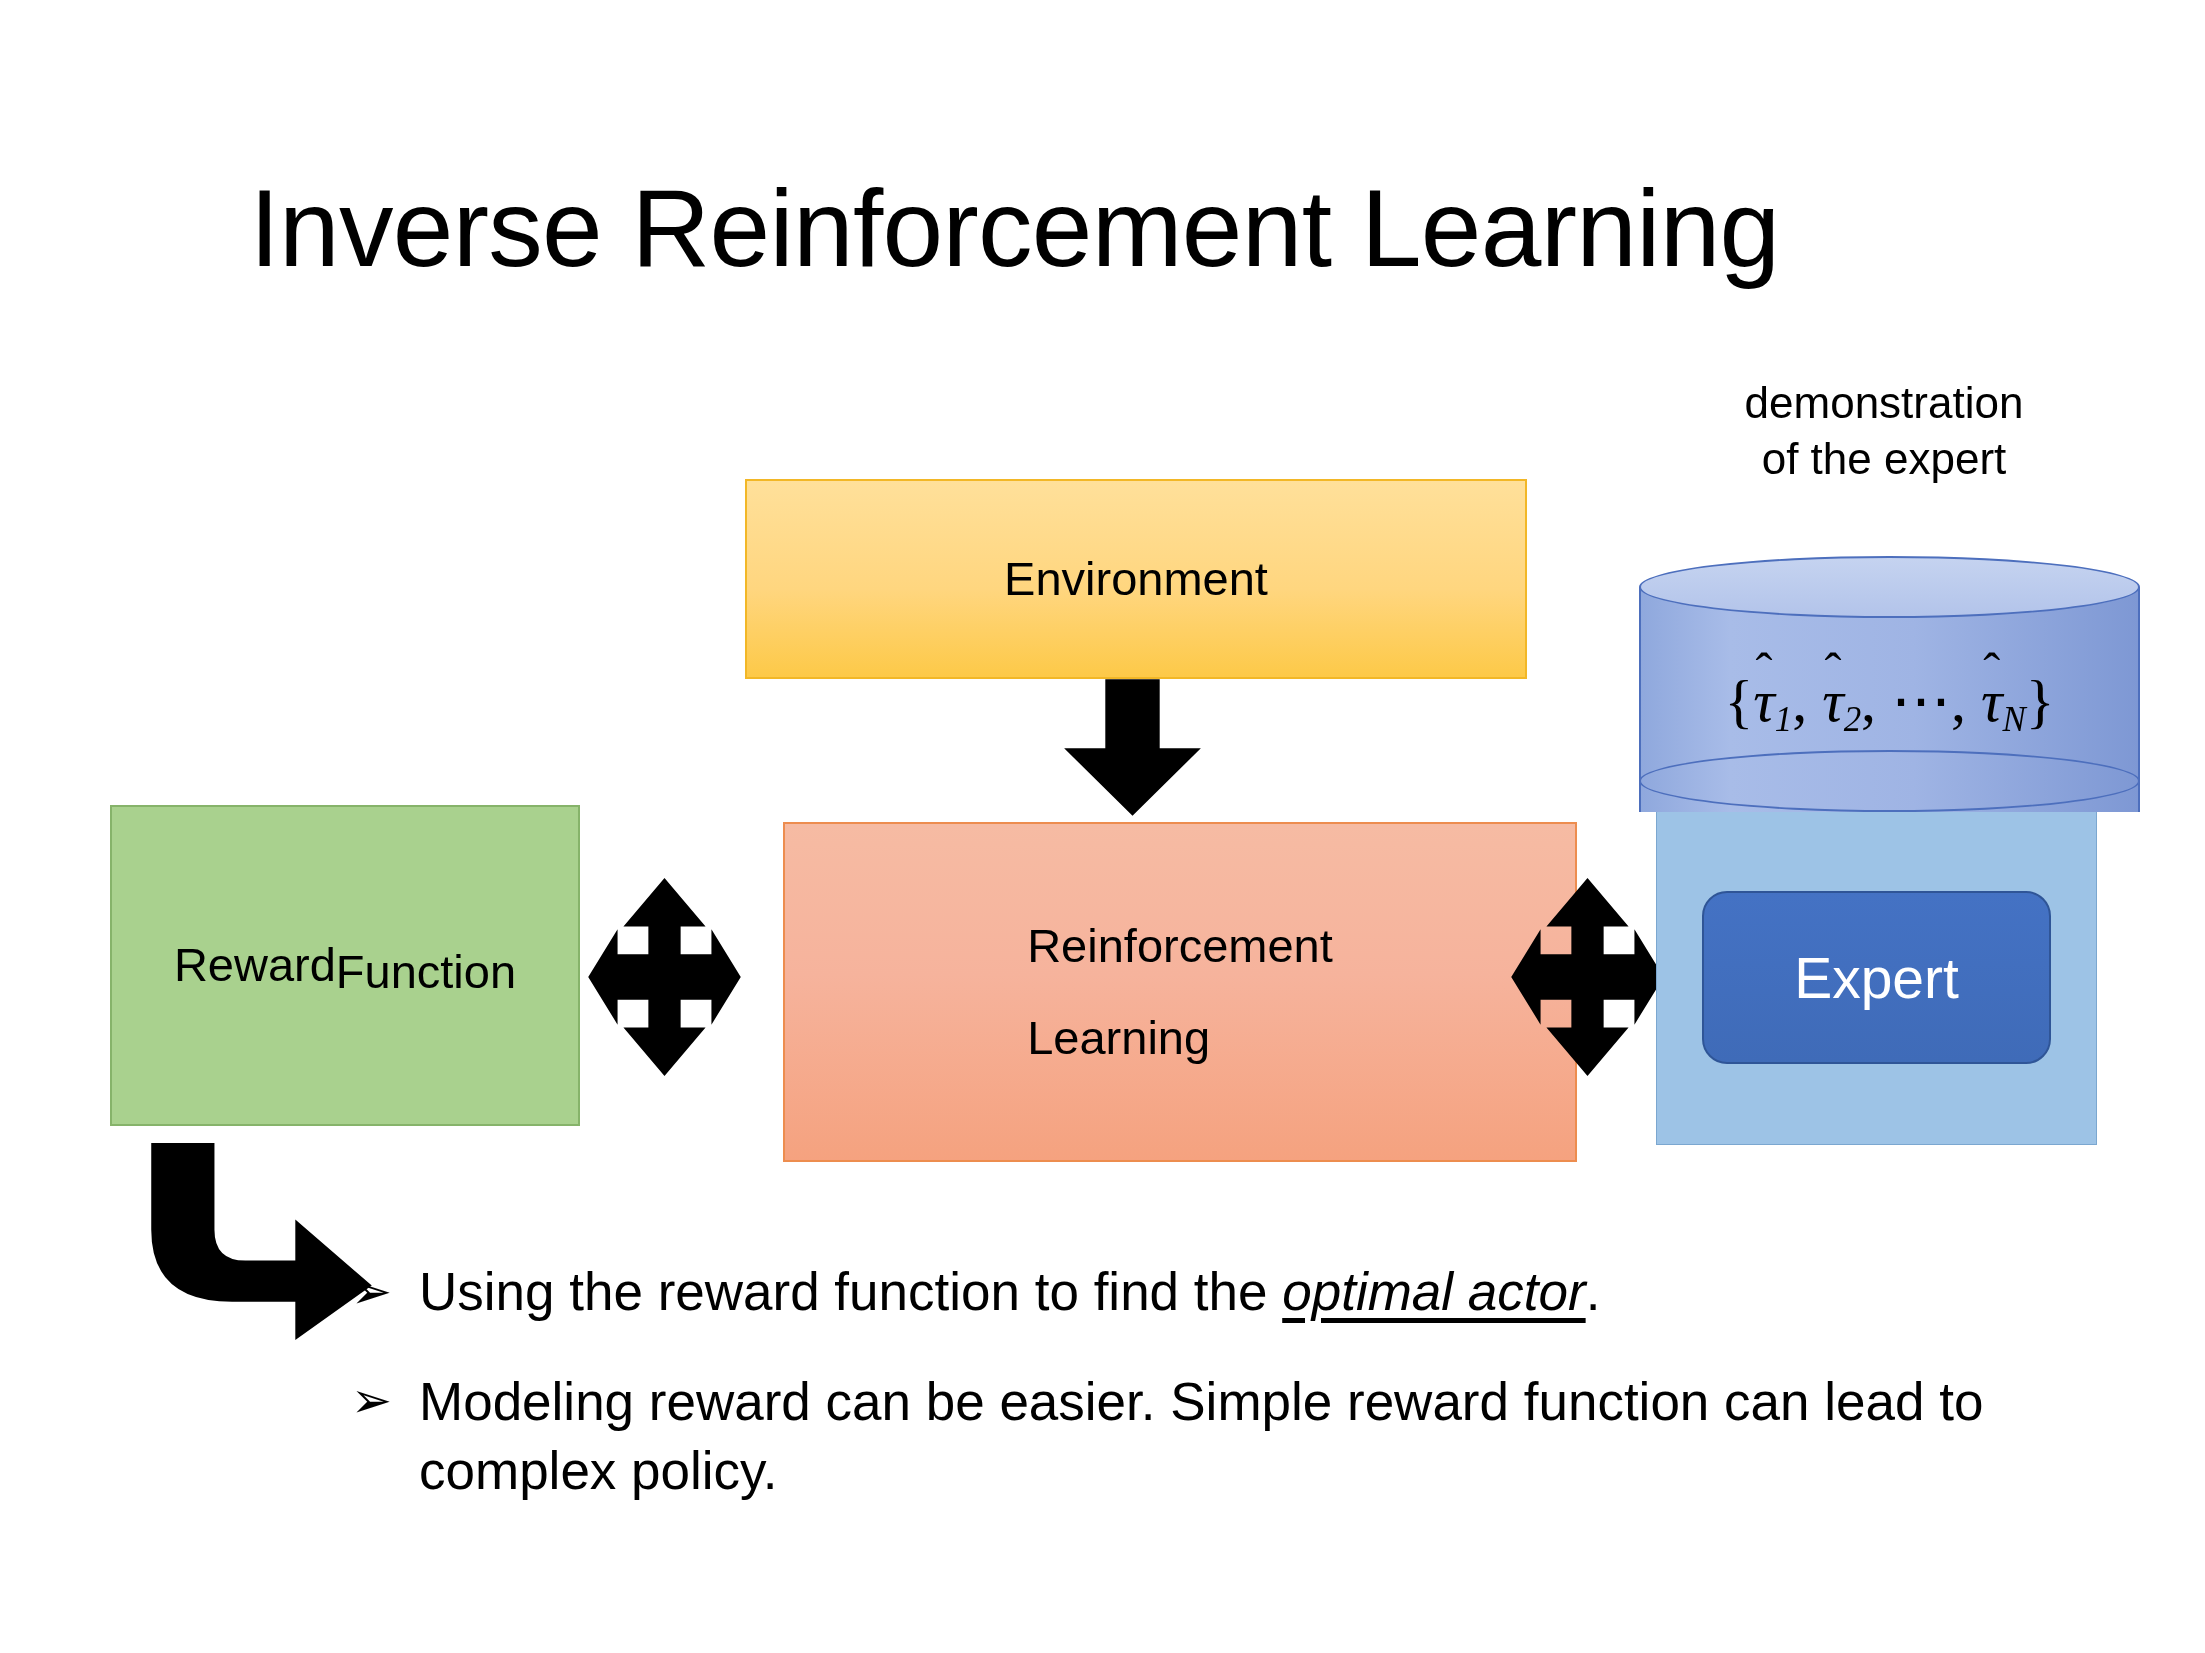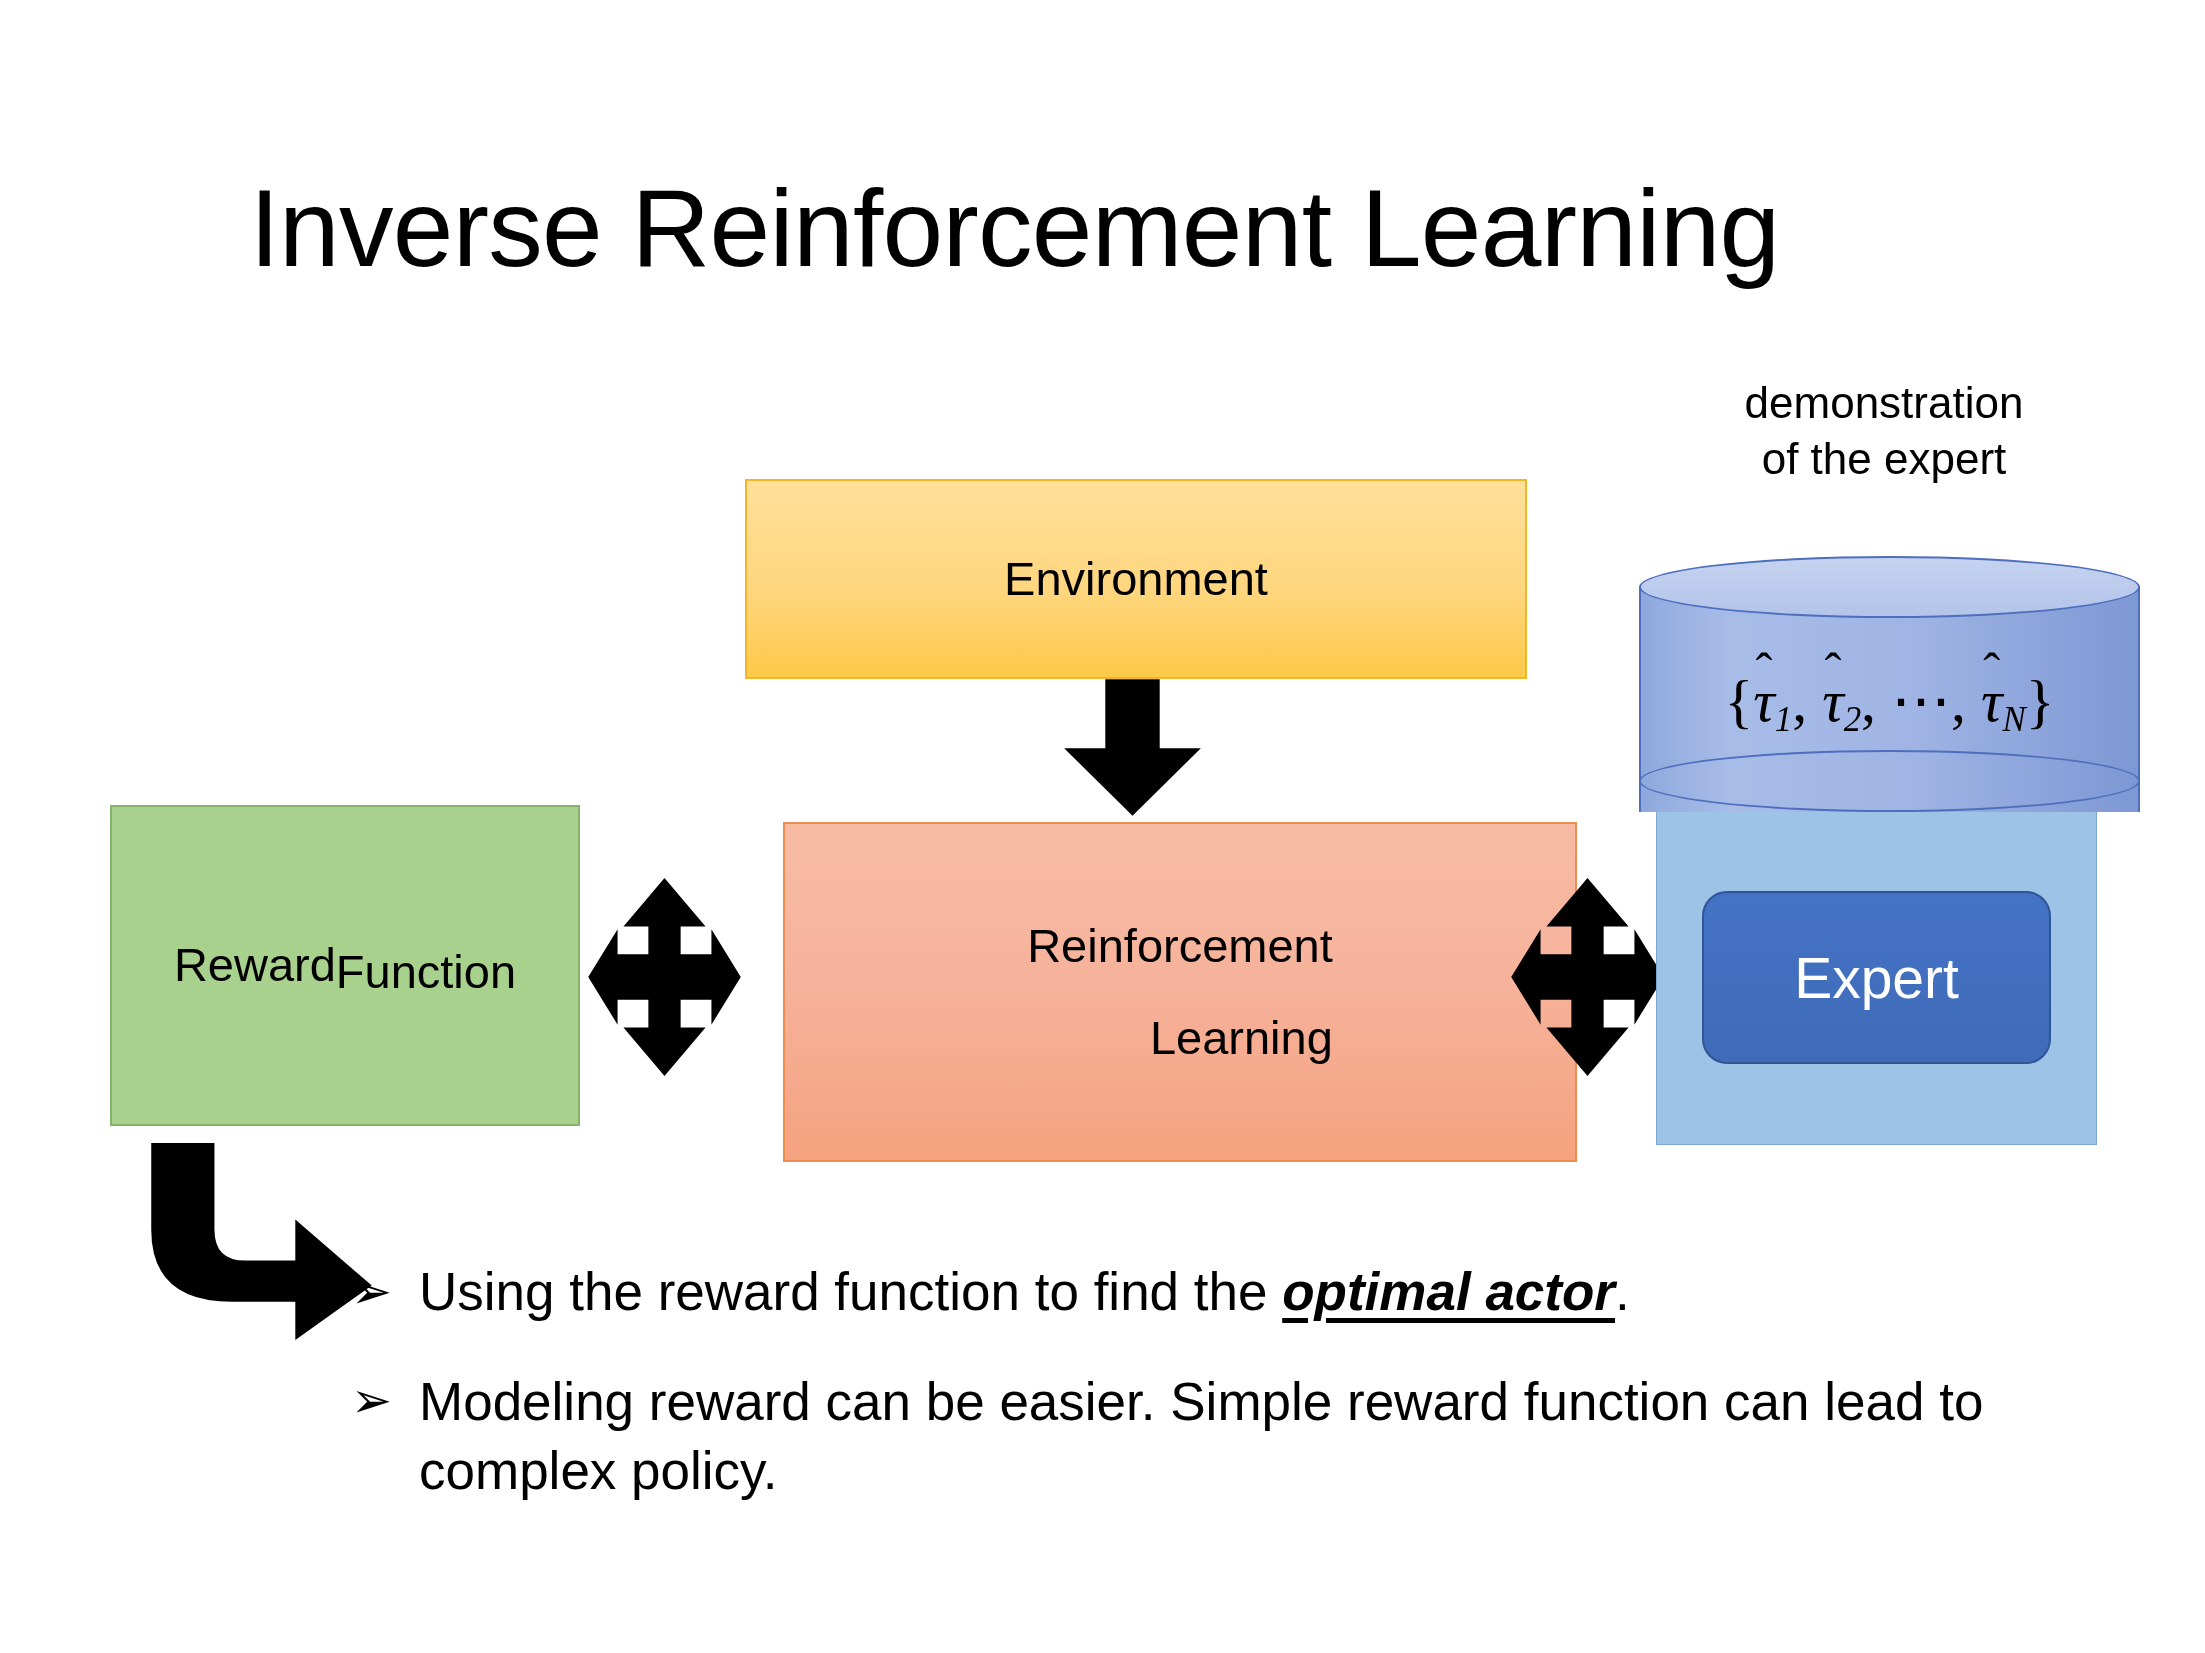--- a/index.html
+++ b/index.html
@@ -33,21 +33,21 @@
     white-space: nowrap;
   }
 
   
   .flowbox {
     position: absolute;
     box-sizing: border-box;
     display: flex;
     align-items: center;
     justify-content: center;
-    text-align: right;
+    text-align: left;
     color: #000000;
     font-size: 47px;
     line-height: 1.42;
   }
 
   #env-box {
     left: 745px;
     top: 479px;
     width: 782px;
     height: 200px;
@@ -215,21 +215,21 @@
   .bullet + .bullet { margin-top: 41px; }
   .bullet .marker {
     position: absolute;
     left: 0;
     top: 1.5px;
     font-size: 49px;
     line-height: 1.30;
     color: #000000;
   }
   .emph {
-    font-weight: bold;
+    font-weight: normal;
     font-style: italic;
     text-decoration: underline;
     text-underline-offset: 0.16em;
   }
 </style>
 </head>
 <body>
 
 <div id="slide">
 

